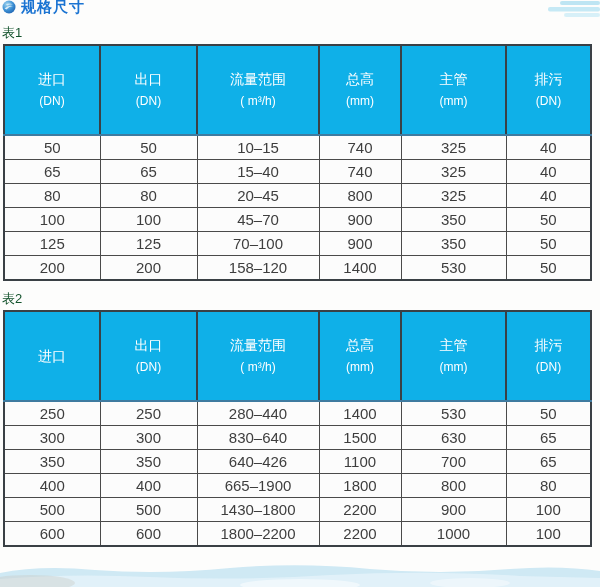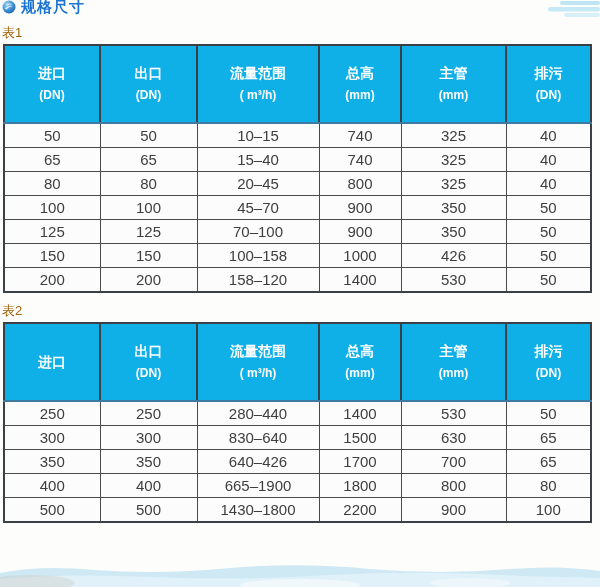--- a/index.html
+++ b/index.html
@@ -15,45 +15,45 @@
     display:flex;align-items:center;gap:5px;
     margin:-3px 0 0 2px;height:20px;
   }
   .title-icon{width:14px;height:14px;flex:0 0 auto;}
   .page-title{
     color:var(--title-color,#1b74d2);
     font-size:15px;font-weight:bold;letter-spacing:1px;
   }
   
   .tbl-label{
-    font-size:13px;color:#a16207;
+    font-size:13px;color:#14532d;
     margin:9px 0 4px 2px;line-height:14px;
   }
   .tbl-label.second{margin-top:11px;}
   
   table.spec{
     border-collapse:collapse;table-layout:fixed;
     width:587px;margin-left:3px;
     border:2px solid var(--border-dark,#3a4045);
     background:#fcfcfc;
   }
   table.spec col.c0{width:96px}
   table.spec col.c1{width:97px}
   table.spec col.c2{width:122px}
   table.spec col.c3{width:82px}
   table.spec col.c4{width:105px}
   table.spec col.c5{width:85px}
   table.spec th{
     background:var(--header-bg,#0fb0e8);
-    color:#ffffff;font-weight:bold;
+    color:#ffffff;font-weight:normal;
     font-size:14px;line-height:22px;
     height:72px;vertical-align:middle;
     border:2px solid var(--border-dark,#3a4045);
     border-bottom:2px solid #3f7ba0;
-    padding:2px;
+    padding:8px;
   }
   table.spec th .h2line{font-size:12px;}
   table.spec td{
     border:1px solid #4a4a4a;
     text-align:center;vertical-align:middle;
     height:23px;padding:0;
     font-size:15px;color:var(--cell-text,#3e3e3e);
     background:#fcfcfc;
   }
   
@@ -158,28 +158,20 @@
       </tr>
       <tr>
         <td>125</td>
         <td>125</td>
         <td>70–100</td>
         <td>900</td>
         <td>350</td>
         <td>50</td>
       </tr>
       <tr>
-        <td>150</td>
-        <td>150</td>
-        <td>100–158</td>
-        <td>1000</td>
-        <td>426</td>
-        <td>50</td>
-      </tr>
-      <tr>
         <td>200</td>
         <td>200</td>
         <td>158–120</td>
         <td>1400</td>
         <td>530</td>
         <td>50</td>
       </tr>
     </tbody>
 </table>
 
@@ -234,38 +226,46 @@
         <td>300</td>
         <td>830–640</td>
         <td>1500</td>
         <td>630</td>
         <td>65</td>
       </tr>
       <tr>
         <td>350</td>
         <td>350</td>
         <td>640–426</td>
-        <td>1700</td>
+        <td>1100</td>
         <td>700</td>
         <td>65</td>
       </tr>
       <tr>
         <td>400</td>
         <td>400</td>
         <td>665–1900</td>
         <td>1800</td>
         <td>800</td>
         <td>80</td>
       </tr>
       <tr>
         <td>500</td>
         <td>500</td>
         <td>1430–1800</td>
         <td>2200</td>
         <td>900</td>
+        <td>100</td>
+      </tr>
+      <tr>
+        <td>600</td>
+        <td>600</td>
+        <td>1800–2200</td>
+        <td>2200</td>
+        <td>1000</td>
         <td>100</td>
       </tr>
     </tbody>
 </table>
 
 <svg class="bottom-wave" viewBox="0 0 600 26" preserveAspectRatio="none">
   <path d="M0 12 Q 40 4, 95 9 Q 160 14, 230 7 Q 300 1, 370 8 Q 440 14, 510 8 Q 560 4, 600 10 L 600 26 L 0 26 Z" fill="#cfe9f4"></path>
   <path d="M0 18 Q 70 12, 150 16 Q 240 20, 330 14 Q 430 9, 520 15 L 600 17 L 600 26 L 0 26 Z" fill="#e2f2f9" opacity="0.9"></path>
   <ellipse cx="30" cy="22" rx="45" ry="8" fill="#c9c6bd" opacity="0.35"></ellipse>
   <ellipse cx="300" cy="24" rx="60" ry="6" fill="#ffffff" opacity="0.5"></ellipse>

